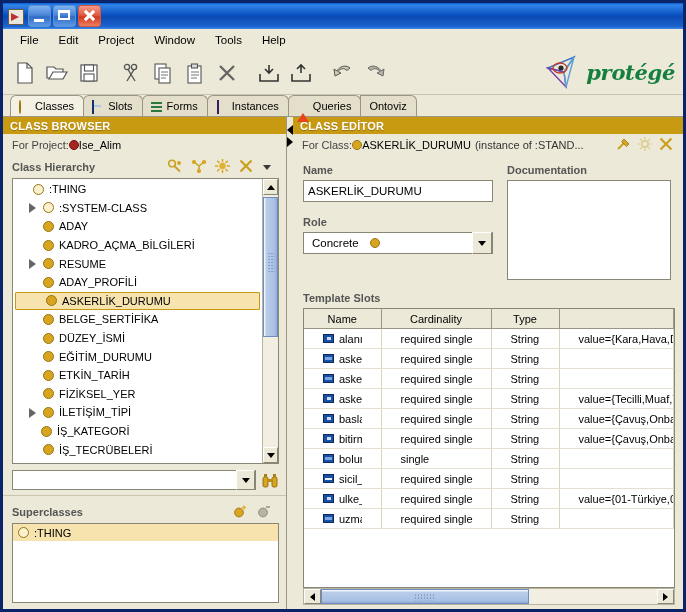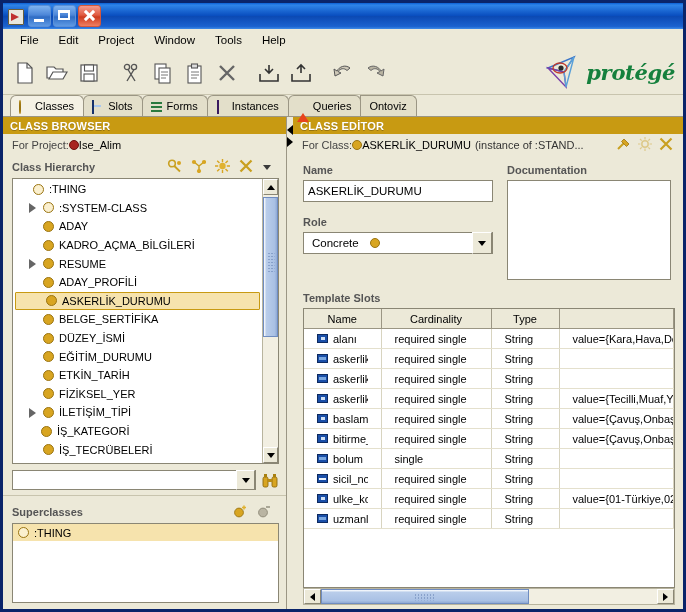--- a/index.html
+++ b/index.html
@@ -242,21 +242,21 @@
     flex:1 1 auto;min-height:0;margin:0 4px 0 10px;
     border:1px solid #8a8674;background:#fff;display:flex;flex-direction:column;overflow:hidden;
   }
   table.slots{border-collapse:collapse;width:100%;table-layout:fixed;font-size:11px;}
   table.slots th{
     background:#ece9d8;border-right:1px solid #9b9684;border-bottom:1px solid #9b9684;
     height:17px;font-weight:normal;color:#000;font-size:11px;
   }
   table.slots td{
     border-right:1px solid #d8d4c0;border-bottom:1px solid #e4e0cd;
-    height:19px;padding:0 13px;color:#000;white-space:nowrap;overflow:hidden;
+    height:19px;padding:0 19px;color:#000;white-space:nowrap;overflow:hidden;
   }
   td.cname{padding-left:4px;}
   .slotcell{display:flex;align-items:center;gap:5px;overflow:hidden;}
   .sicon{width:11px;height:9px;flex:0 0 11px;position:relative;box-sizing:border-box;
     background:#1a4fa8;border:1px solid #0d2a60;}
   .sicon.a:after{content:"";position:absolute;left:3px;top:2px;width:4px;height:3px;background:#cfe0f6;}
   .sicon.b:after{content:"";position:absolute;left:1px;top:2px;width:7px;height:3px;background:#7aa7e0;}
   .sicon.c:after{content:"";position:absolute;left:1px;top:3px;width:7px;height:2px;background:#eaf1fb;}
   .ell{overflow:hidden;text-overflow:clip;white-space:nowrap;}
   .hsb{

